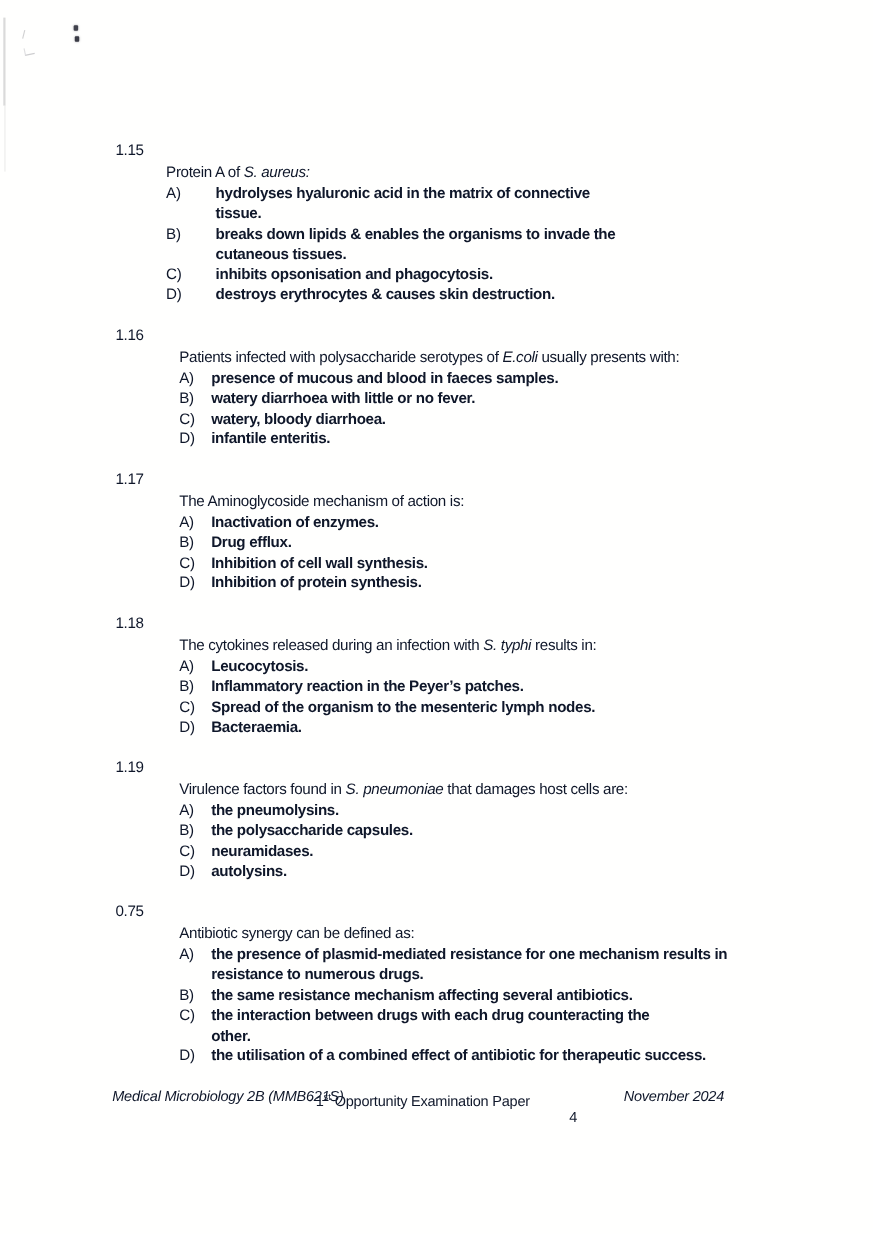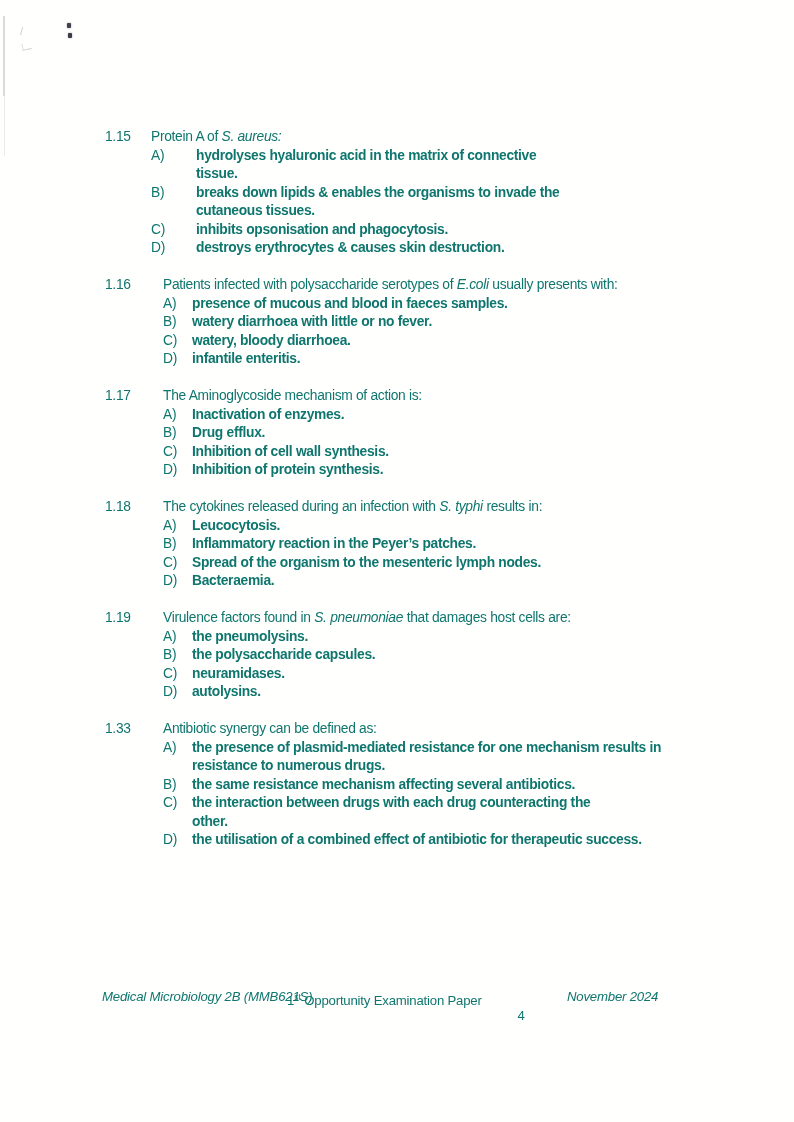--- a/index.html
+++ b/index.html
@@ -5,36 +5,36 @@
   html, body { margin:0; padding:0; background:#ffffff; }
   .page {
     position:relative;
     width:794px; height:1122px;
     background:#fffffe;
     overflow:hidden;
     font-family:"Liberation Sans", sans-serif;
     font-size:13.8px;
     letter-spacing:-0.3px;
     line-height:18.5px;
-    color:#0f766e;
+    color:#0f172a;
   }
 
   
   .art-edge-line { position:absolute; left:3px; top:16px; width:2px; height:80px; background:#cdcdcd; opacity:.75; }
   .art-edge-line2 { position:absolute; left:4px; top:96px; width:1px; height:60px; background:#dedede; opacity:.6; }
   .art-dot-a { position:absolute; left:67px; top:23px; width:4px; height:5px; background:#41424c; border-radius:1px; box-shadow:0 0 2px #9a9aa0; }
   .art-dot-b { position:absolute; left:68px; top:33px; width:4px; height:5px; background:#3b3c46; border-radius:1px; box-shadow:0 0 2px #a0a0a6; }
   .art-mark-a { position:absolute; left:21px; top:28px; width:6px; height:8px; border-left:1.5px solid #a9a9ad; transform:rotate(14deg); opacity:.55; }
   .art-mark-b { position:absolute; left:22px; top:43px; width:8px; height:6px; border-bottom:1.5px solid #9d9da2; border-left:1px solid #bdbdc2; transform:rotate(-12deg); opacity:.5; }
 
   
   .questions { position:absolute; left:105px; top:128px; width:560px; }
   .question { display:flex; margin-bottom:18.5px; }
   .qnum { width:58px; flex:none; }
-  .qbody { flex:1; min-width:0; }
+  .qbody { flex:1; min-width:0;margin-top:20px; }
   .stem { white-space:nowrap; }
   .option { display:flex; }
   .letter { width:29px; flex:none; }
   .olines { flex:1; min-width:0; }
   .oline { white-space:nowrap; position:relative;font-weight:bold; }
   .it { font-style:italic; }
 
   
   .question:first-child .qnum { width:46px; }
   .question:first-child .letter { width:45px; }
@@ -221,21 +221,21 @@
               <span class="letter">D)</span>
               <div class="olines">
                 <div class="oline">autolysins.</div>
               </div>
             </div>
           </div>
     </div>
   </section>
 
   <section class="question">
-    <div class="qnum">1.33</div>
+    <div class="qnum">0.75</div>
     <div class="qbody">
       <div class="stem"><span>Antibiotic synergy can be defined as:</span></div>
       <div class="opts">
             <div class="option">
               <span class="letter">A)</span>
               <div class="olines">
                 <div class="oline">the presence of plasmid-mediated resistance for one mechanism results in</div>
                 <div class="oline">resistance to numerous drugs.</div>
               </div>
             </div>

